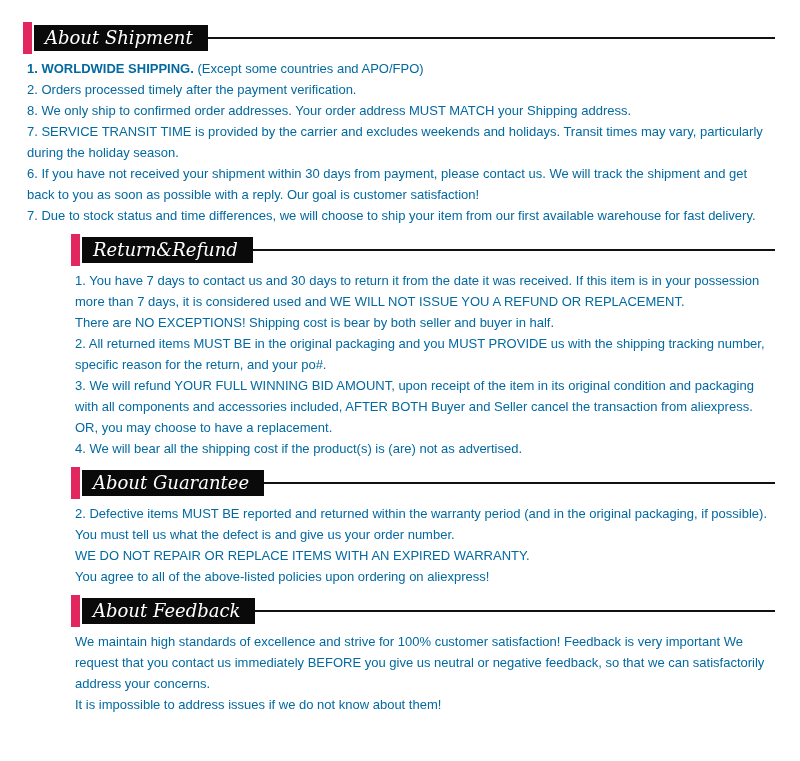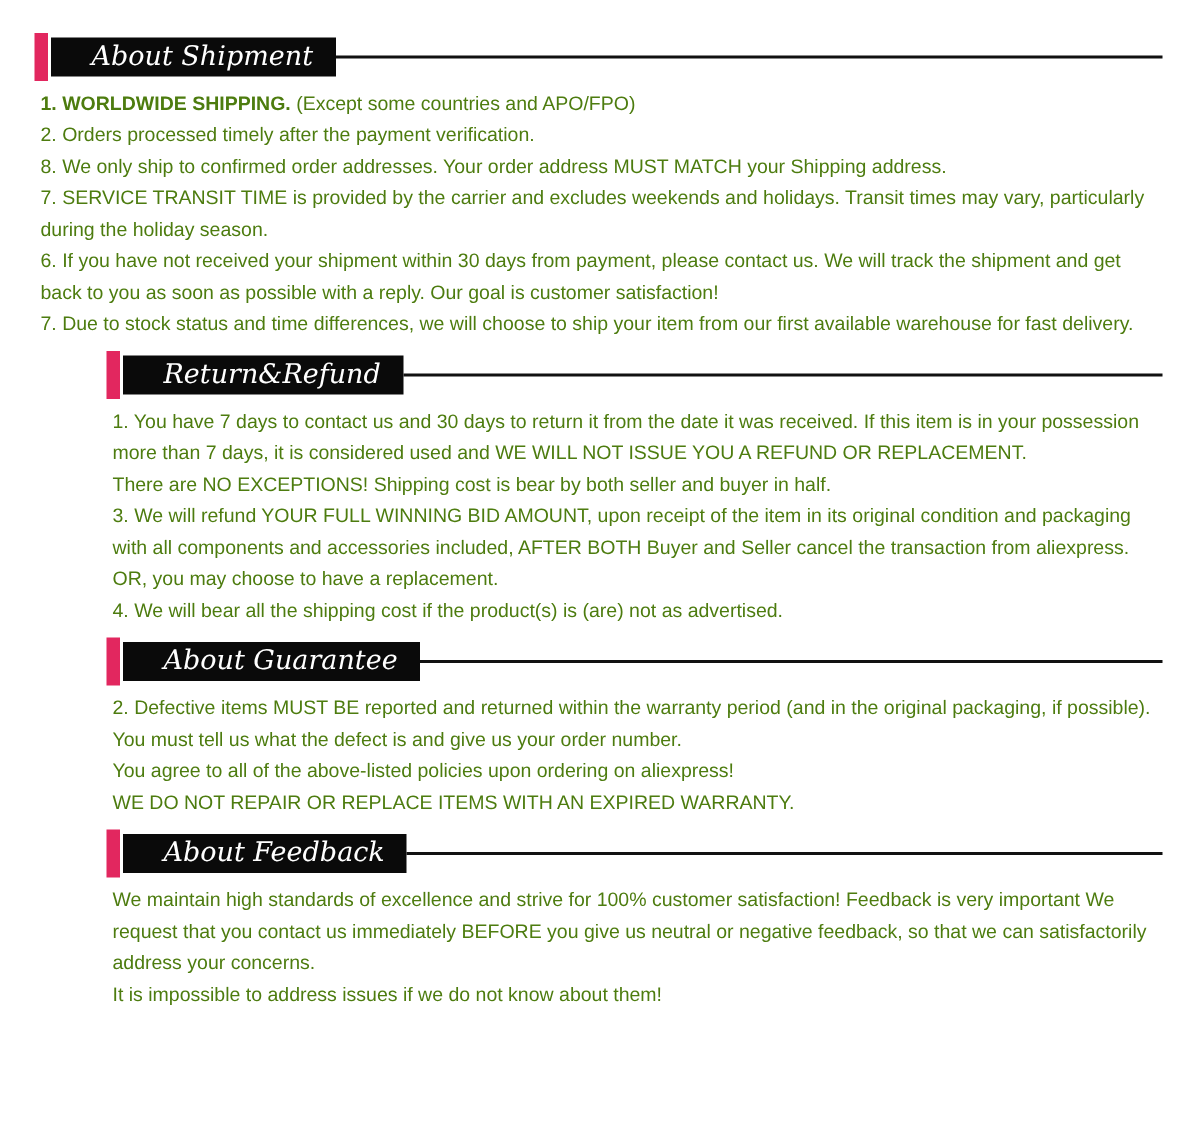--- a/index.html
+++ b/index.html
@@ -32,36 +32,36 @@
   }
   .title-box {
     background: var(--header-bg, #0a0a0a);
     color: var(--title-color, #ffffff);
     font-family: "DejaVu Serif", "Liberation Serif", serif;
     font-style: italic;
     font-weight: 500;
     font-size: 18px;
     line-height: 26px;
     height: 26px;
-    padding: 0 15px 0 27px;
+    padding: 0 15px 0 11px;
     flex: 0 0 auto;
     white-space: nowrap;
   }
   .rule {
     flex: 1 1 auto;
     height: 2px;
     background: #111111;
   }
   .section-body {
     padding: 0 2px 0 4px;
   }
   .policy-paragraph {
     font-size: 13px;
     line-height: 21px;
-    color: #4d7c0f;
+    color: #0369a1;
   }
   .paragraph-lead { font-weight: bold; }
 </style>
 </head>
 <body>
 
 <div class="page" id="page-root">
   <section class="policy-section">
     <div class="section-header">
       <span class="accent-bar"></span>
@@ -88,40 +88,41 @@
     <div class="section-header">
       <span class="accent-bar"></span>
       <h2 class="title-box">Return&amp;Refund</h2>
       <span class="rule"></span>
     </div>
     <div class="section-body">
   <p class="policy-paragraph"><strong class="paragraph-lead"></strong><span class="paragraph-text">1. You have 7 days to contact us and 30 days to return it from the date it was received. If this item is in your possession more than 7 days, it is considered used and WE WILL NOT ISSUE YOU A REFUND OR REPLACEMENT.</span></p>
 
   <p class="policy-paragraph"><strong class="paragraph-lead"></strong><span class="paragraph-text">There are NO EXCEPTIONS! Shipping cost is bear by both seller and buyer in half.</span></p>
 
+  <p class="policy-paragraph"><strong class="paragraph-lead"></strong><span class="paragraph-text">2. All returned items MUST BE in the original packaging and you MUST PROVIDE us with the shipping tracking number, specific reason for the return, and your po#.</span></p>
 
   <p class="policy-paragraph"><strong class="paragraph-lead"></strong><span class="paragraph-text">3. We will refund YOUR FULL WINNING BID AMOUNT, upon receipt of the item in its original condition and packaging with all components and accessories included, AFTER BOTH Buyer and Seller cancel the transaction from aliexpress. OR, you may choose to have a replacement.</span></p>
 
   <p class="policy-paragraph"><strong class="paragraph-lead"></strong><span class="paragraph-text">4. We will bear all the shipping cost if the product(s) is (are) not as advertised.</span></p>
 </div>
   </section>
 
   <section class="policy-section">
     <div class="section-header">
       <span class="accent-bar"></span>
       <h2 class="title-box">About Guarantee</h2>
       <span class="rule"></span>
     </div>
     <div class="section-body">
 
   <p class="policy-paragraph"><strong class="paragraph-lead"></strong><span class="paragraph-text">2. Defective items MUST BE reported and returned within the warranty period (and in the original packaging, if possible). You must tell us what the defect is and give us your order number.</span></p>
 
+  <p class="policy-paragraph"><strong class="paragraph-lead"></strong><span class="paragraph-text">WE DO NOT REPAIR OR REPLACE ITEMS WITH AN EXPIRED WARRANTY.</span></p>
+
   <p class="policy-paragraph"><strong class="paragraph-lead"></strong><span class="paragraph-text">You agree to all of the above-listed policies upon ordering on aliexpress!</span></p>
-
-  <p class="policy-paragraph"><strong class="paragraph-lead"></strong><span class="paragraph-text">WE DO NOT REPAIR OR REPLACE ITEMS WITH AN EXPIRED WARRANTY.</span></p>
 </div>
   </section>
 
   <section class="policy-section">
     <div class="section-header">
       <span class="accent-bar"></span>
       <h2 class="title-box">About Feedback</h2>
       <span class="rule"></span>
     </div>
     <div class="section-body">

